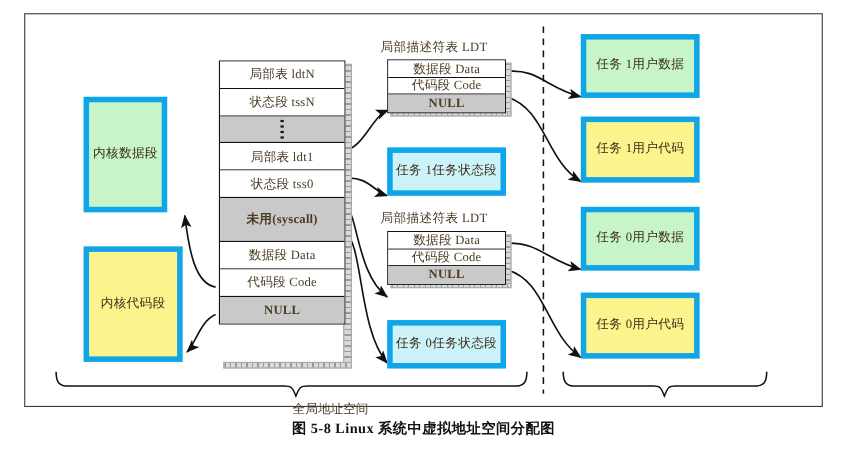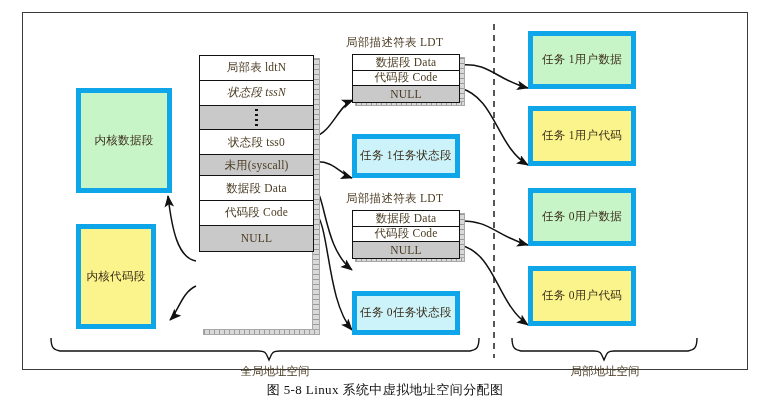--- a/index.html
+++ b/index.html
@@ -41,21 +41,21 @@
     justify-content: center;
     text-align: center;
     color: #3b2d1a;
     font-size: 11.5px;
     line-height: 1.35;
     letter-spacing: .3px;
   }
   .green { background: #c8f5c8; }
   .yellow { background: #fbf48c; }
   .cyan   { background: #ccf3fa; }
-  .gray   { background: #c9c9c9; }
+  .gray   { background: #c9c9c9; font-weight: bold; }
 
   
   .stack {
     position: absolute;
     border: 1.6px solid #111;
     background: #fff;
   }
   .stack .row {
     border-bottom: 1px solid #111;
     height: 24.8px;
@@ -98,30 +98,30 @@
     font-size: 11.5px;
     letter-spacing: .3px;
     white-space: nowrap;
   }
   .fig-caption {
     position: absolute;
     left: 0; top: 381px;
     width: 770px;
     text-align: center;
     font-size: 13px;
-    font-weight: normal;
+    font-weight: bold;
     color: #111;
     letter-spacing: .4px;
   }
   .space-label {
     position: absolute;
     color: #4a3b22;
     font-size: 11.5px;
     white-space: nowrap;
-    text-align: center;
+    text-align: right;
   }
 </style>
 </head>
 <body>
 
 <div id="root">
 
   <div class="frame"></div>
 
   <svg class="overlay" viewBox="0 0 770 417" xmlns="http://www.w3.org/2000/svg">
@@ -159,51 +159,54 @@
       <path d="M51,338 C51,348 54,350 60,351 L258,351 C266,351 266,353 269,360
                C272,353 272,351 280,351 L470,351 C476,350 479,348 479,338"></path>
     </g>
 
     <g fill="none" stroke="#111" stroke-width="1.4">
       <path d="M512,338 C512,348 515,350 521,351 L594,351 C601,351 601,353 604,360
                C607,353 607,351 614,351 L688,351 C694,350 697,348 697,338"></path>
     </g>
   </svg>
 
-  <div class="box green" style="left:76px; top:88px; width:96px; height:105px;">
+  <div class="box green" style="left:76px; top:88px; width:76px; height:105px;">
     <span>内核数据段</span>
   </div>
 
-  <div class="box yellow" style="left:76px; top:224px; width:80px; height:105px;">
+  <div class="box yellow" style="left:76px; top:224px; width:90px; height:105px;">
     <span>内核代码段</span>
   </div>
 
 
   <div class="hatch" style="left:312px; top:58px; width:8px; height:274px;"></div>
   <div class="hatch-h" style="left:203px; top:329px; width:117px; height:6px;"></div>
 
   <div class="stack" id="gdt-stack" style="left:199px; top:55px; width:115px;">
       <div class="row" style="height: 24.8px;">
         <span>局部表 ldtN</span>
       </div>
-      <div class="row" style="height: 24.8px; font-style: italic;">
+      <div class="row" style="height: 24.8px;">
         <span>状态段 tssN</span>
       </div>
       <div class="row gray dots" style="height: 24.8px;">
         <span style="display: flex; flex-direction: column; gap: 2.5px; align-items: center;">
           <span style="width: 2.4px; height: 2.4px; background: rgb(17, 17, 17); display: block;"></span>
           <span style="width: 2.4px; height: 2.4px; background: rgb(17, 17, 17); display: block;"></span>
           <span style="width: 2.4px; height: 2.4px; background: rgb(17, 17, 17); display: block;"></span>
           <span style="width: 2.4px; height: 2.4px; background: rgb(17, 17, 17); display: block;"></span>
         </span>
       </div>
+      <div class="row" style="height: 24.8px;">
+        <span>局部表 ldt1</span>
+      </div>
       <div class="row" style="height: 24.8px; text-align: center;">
         <span>状态段 tss0</span>
       </div>
-      <div class="row gray" style="height: 21px;">
+      <div class="row gray" style="height: 40px;">
         <span>未用(syscall)</span>
       </div>
       <div class="row" style="height: 24.8px;">
         <span>数据段 Data</span>
       </div>
       <div class="row" style="height: 24.8px;">
         <span>代码段 Code</span>
       </div>
       <div class="row gray" style="height: 24.8px;">
         <span>NULL</span>
@@ -268,17 +271,16 @@
     <span>任务 0</span>
     <span>用户数据</span>
   </div>
 
   <div class="box yellow" style="left:528px; top:266px; width:108px; height:60px;">
     <span>任务 0</span>
     <span>用户代码</span>
   </div>
 
   <div class="space-label" style="left:215px; top:364px; width:120px;">全局地址空间</div>
-  <div class="space-label" style="left:545px; top:364px; width:120px;">局部地址空间</div>
 
   <div class="fig-caption">图 5-8 Linux 系统中虚拟地址空间分配图</div>
 
 </div>
 
 </body></html>

